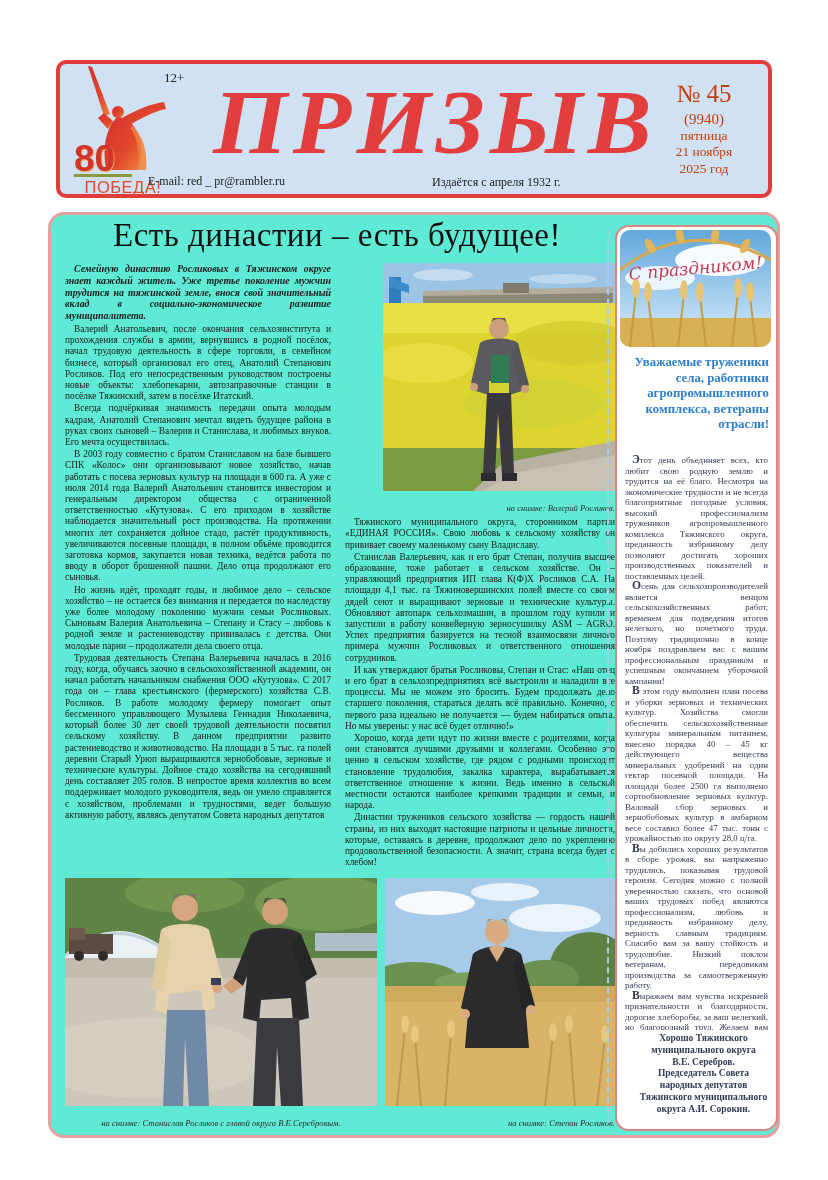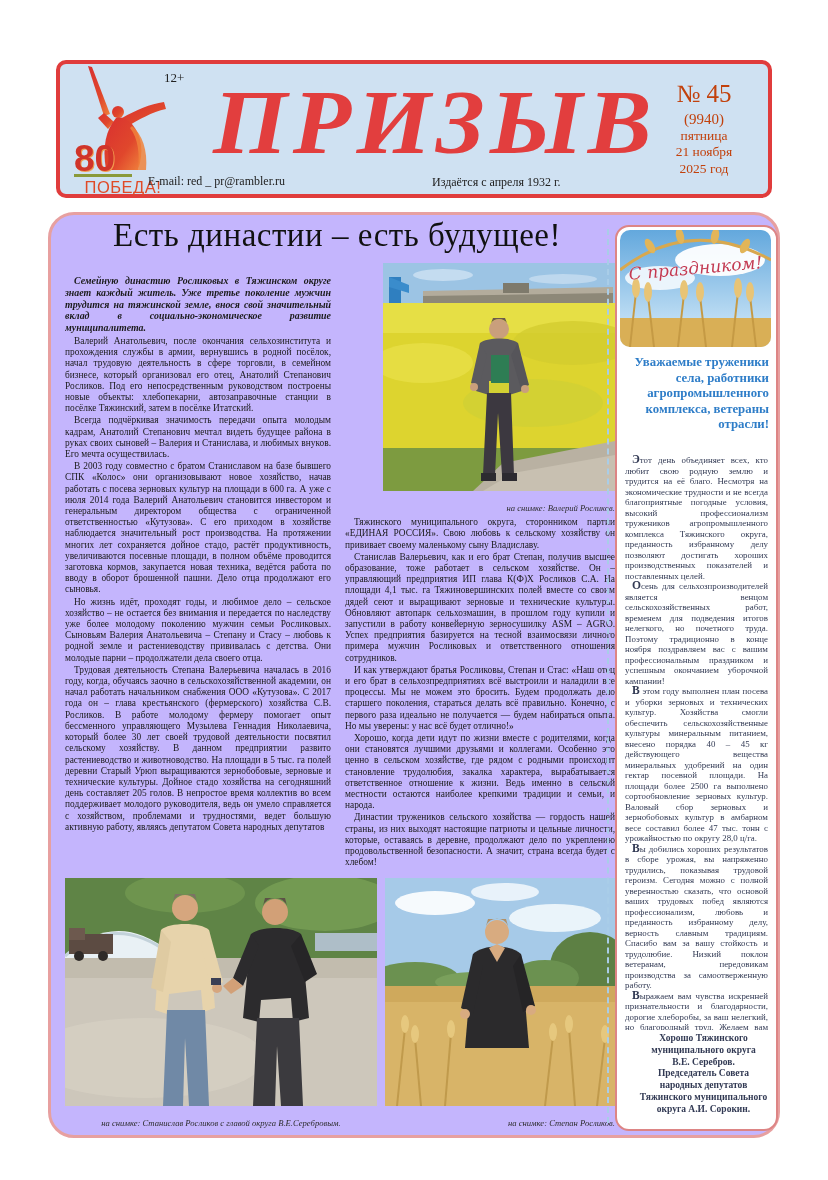--- a/index.html
+++ b/index.html
@@ -27,25 +27,25 @@
   .vlogo{position:absolute;left:4px;top:2px;width:126px;height:134px;}
   .vlogo svg{position:absolute;left:16px;top:0;}
   .vlogo .n80{position:absolute;left:10px;top:74px;font-size:37px;font-weight:bold;color:#d0342a;
               font-family:"Liberation Sans",sans-serif;line-height:1;text-shadow:1px 1px 0 #f19a4e;}
   .vlogo .laurel{position:absolute;left:10px;top:108px;width:58px;height:3px;background:#8a9a3a;}
   .vlogo .pob{position:absolute;left:0px;top:112px;width:118px;text-align:center;font-size:16.5px;
               font-weight:normal;color:#e04a28;font-family:"Liberation Sans",sans-serif;letter-spacing:.5px;}
 
   
   .mainbox{position:absolute;left:48px;top:212px;width:732px;height:926px;
-           border:3px solid #e7a0a0;border-radius:26px;box-sizing:border-box;background:#c4b5fd;}
+           border:3px solid #e7a0a0;border-radius:16px;box-sizing:border-box;background:#5eead4;}
   .headline{position:absolute;left:10px;top:2px;width:552px;text-align:center;
             font-size:33px;color:#111;letter-spacing:.5px;}
   .col{position:absolute;top:48px;overflow:hidden;}
-  .col1{left:14px;width:266px;height:598px;margin-top:12px;}
+  .col1{left:14px;width:266px;height:598px;}
   .col2{left:294px;width:270px;height:622px;}
   .col p{margin:0 0 1px 0;font-size:9.4px;line-height:11.2px;text-align:justify;text-indent:9px;}
   .lead p{font-weight:bold;font-style:italic;font-size:9.9px;line-height:11.8px;text-indent:9px;margin:0 0 2px 0;}
   .photo-frame{overflow:hidden;line-height:0;}
   .photo1{width:232px;height:228px;margin-left:auto;}
   .caption{font-size:8.6px;font-style:italic;color:#2c2c2c;line-height:1.3;margin:12px 0 3px 0;}
   .cap-right{text-align:right;}
   .cap-center{text-align:center;}
   .byline{font-size:9.7px;font-weight:bold;text-align:right;padding-right:14px;margin-top:14px;}
 

